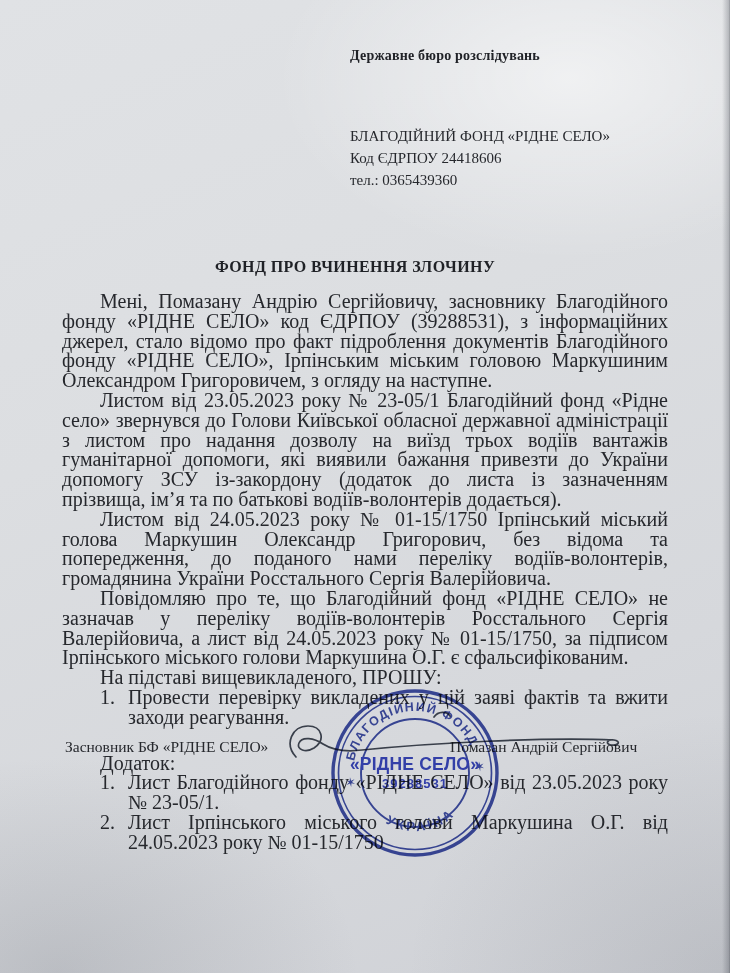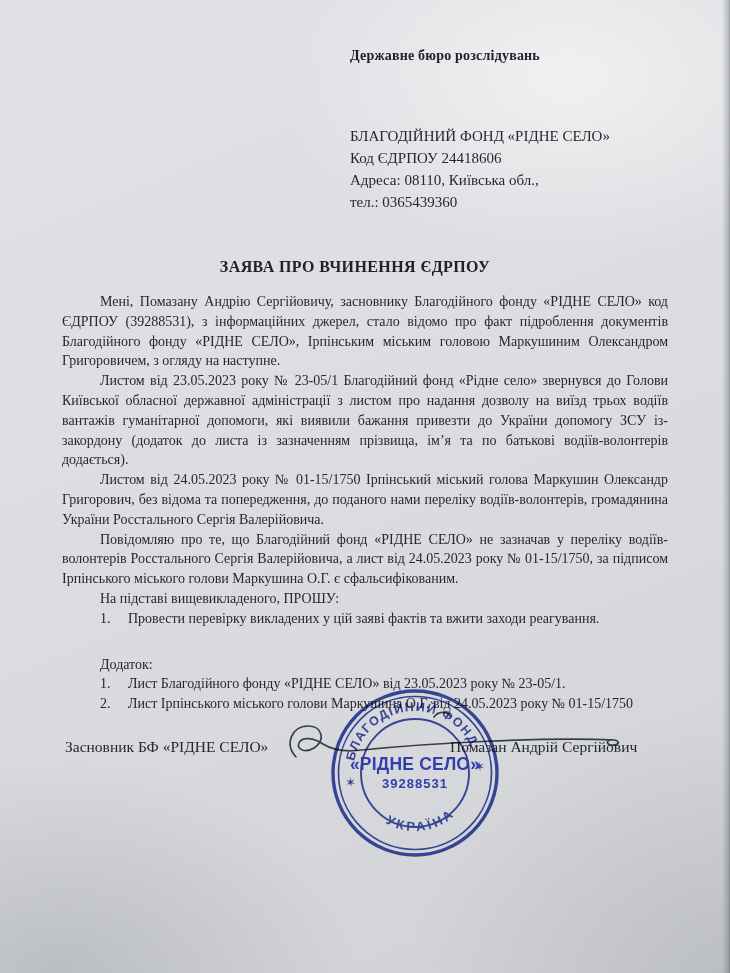--- a/index.html
+++ b/index.html
@@ -20,21 +20,21 @@
   }
   .paper::after{ 
     content:"";position:absolute;top:0;right:0;width:8px;height:100%;
     background:linear-gradient(to right, rgba(0,0,0,0) 0%, rgba(60,64,74,0.28) 85%, rgba(40,44,52,0.45) 100%);
     pointer-events:none;
   }
   .abs{position:absolute;}
   .dbr{left:350px;top:48px;font-weight:bold;font-size:14px;letter-spacing:0.2px;color:#202227;}
   .recipient{left:350px;top:114px;font-size:15px;line-height:22px;color:#26282d;margin-top:11px;}
   .doc-title{left:62px;top:258px;width:586px;text-align:center;font-weight:bold;font-size:16px;letter-spacing:0.4px;color:#1f2126;}
-  .content{left:62px;top:292px;width:606px;font-size:14px;line-height:19.8px;text-align:justify;color:#26282d;}
+  .content{left:62px;top:292px;width:606px;font-size:20px;line-height:19.8px;text-align:justify;color:#26282d;}
   .content p{margin:0;text-indent:38px;}
   .num-row{display:flex;padding-left:38px;text-indent:0;}
   .num-row .num{flex:0 0 28px;}
   .num-row .txt{flex:1;text-align:justify;}
   .addendum{margin-top:26px;}
   .addendum .add-label{padding-left:38px;text-indent:0;margin:0 0 0 0;}
   .sig-role{left:65px;top:738px;font-size:15.5px;}
   .sig-name{left:450px;top:738px;font-size:15.5px;}
   .stamp-wrap{left:326px;top:684px;width:178px;height:178px;mix-blend-mode:multiply;opacity:0.9;z-index:5;}
   .ink-wrap{left:262px;top:700px;width:380px;height:80px;mix-blend-mode:multiply;opacity:0.92;z-index:6;}
@@ -43,25 +43,24 @@
 </head>
 <body>
 
 <div class="paper">
 
   <div class="abs dbr">Державне бюро розслідувань</div>
 
   <div class="abs recipient">
     <div>БЛАГОДІЙНИЙ ФОНД «РІДНЕ СЕЛО»</div>
     <div>Код ЄДРПОУ 24418606</div>
-    <div>Адреса: 08110, Київська обл.,</div>
     <div>тел.: 0365439360</div>
   </div>
 
-  <div class="abs doc-title">ЗАЯВА ПРО ВЧИНЕННЯ ЄДРПОУ</div>
+  <div class="abs doc-title">ФОНД ПРО ВЧИНЕННЯ ЗЛОЧИНУ</div>
 
   <div class="abs content">
     <p>Мені, Помазану Андрію Сергійовичу, засновнику Благодійного фонду «РІДНЕ СЕЛО»  код ЄДРПОУ (39288531), з інформаційних джерел, стало відомо про факт підроблення документів Благодійного фонду «РІДНЕ СЕЛО», Ірпінським міським головою Маркушиним Олександром Григоровичем, з огляду на наступне.</p>
     <p>Листом від 23.05.2023 року № 23-05/1 Благодійний фонд «Рідне село» звернувся до Голови Київської обласної державної адміністрації з листом про надання дозволу на виїзд трьох водіїв вантажів гуманітарної допомоги, які виявили бажання привезти до України допомогу ЗСУ із-закордону (додаток до листа із зазначенням прізвища, ім’я та по батькові водіїв-волонтерів додається).</p>
     <p>Листом від 24.05.2023 року № 01-15/1750  Ірпінський міський голова Маркушин Олександр Григорович,  без відома та попередження, до поданого нами переліку водіїв-волонтерів, громадянина України Росстального Сергія Валерійовича.</p>
     <p>Повідомляю про те, що Благодійний фонд «РІДНЕ СЕЛО» не зазначав у переліку водіїв-волонтерів Росстального Сергія Валерійовича, а лист від 24.05.2023 року № 01-15/1750, за підписом Ірпінського міського голови Маркушина О.Г. є сфальсифікованим.</p>
     <p>На підставі вищевикладеного, ПРОШУ:</p>
 
     <div class="num-row">
       <span class="num">1.</span>

